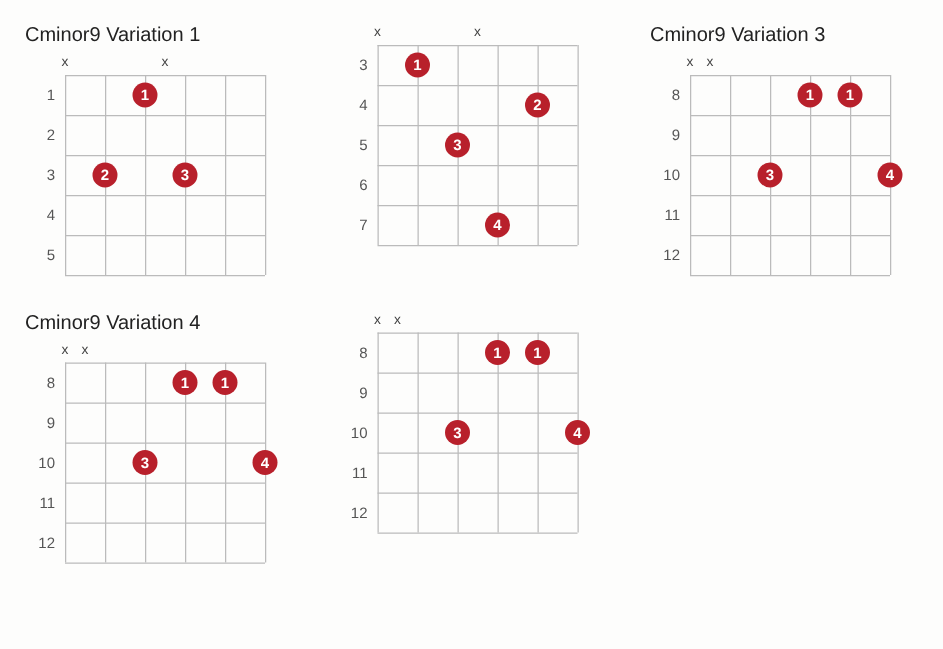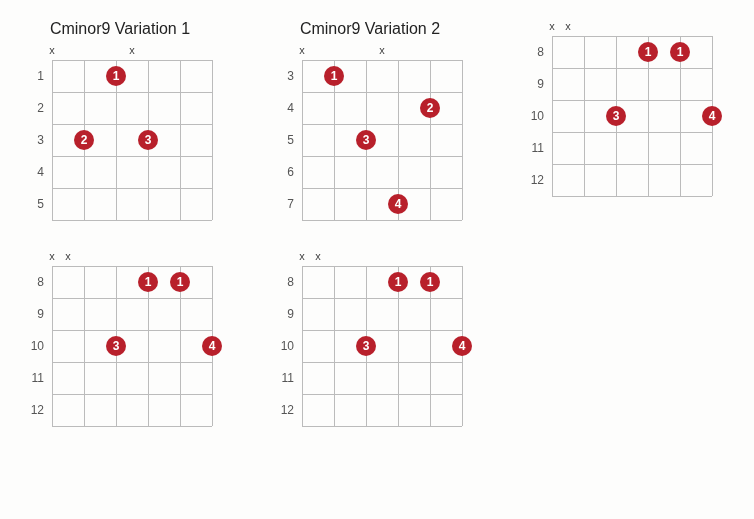--- a/index.html
+++ b/index.html
@@ -12,21 +12,21 @@
   }
   .grid-container {
     display: flex;
     flex-wrap: wrap;
     gap: 30px 50px;
   }
   .chord-diagram {
     width: 200px;
   }
   .chord-title {
-    text-align: center;
+    text-align: left;
     font-size: 16px;
     font-weight: 500;
     margin-bottom: 6px;
     color: #222;
     font-family: "Segoe UI", Arial, sans-serif;
   }
   .diagram-body {
     position: relative;
   }
   .mute-row {
@@ -130,21 +130,20 @@
             <div class="string-line" style="left: 128px;"></div>
             <div class="string-line" style="left: 160px;"></div>
             <div class="dot" style="left: 64px; top: 16px;">1</div>
             <div class="dot" style="left: 32px; top: 80px;">2</div>
             <div class="dot" style="left: 96px; top: 80px;">3</div>
           </div>
         </div>
       </div>
     </div>
     <div class="chord-diagram">
-      <div class="chord-title">Cminor9 Variation 2</div>
       <div class="diagram-body">
         <div class="mute-row">
           <div class="mute-cell" style="width: 32px;">x</div>
           <div class="mute-cell" style="width: 32px;"></div>
           <div class="mute-cell" style="width: 32px;"></div>
           <div class="mute-cell" style="width: 32px;"></div>
           <div class="mute-cell" style="width: 32px;"></div>
           <div class="mute-cell" style="width: 32px;">x</div>
         </div>
         <div class="fret-area">
@@ -170,20 +169,21 @@
             <div class="string-line" style="left: 160px;"></div>
             <div class="dot" style="left: 32px; top: 16px;">1</div>
             <div class="dot" style="left: 128px; top: 48px;">2</div>
             <div class="dot" style="left: 64px; top: 80px;">3</div>
             <div class="dot" style="left: 96px; top: 144px;">4</div>
           </div>
         </div>
       </div>
     </div>
     <div class="chord-diagram">
+      <div class="chord-title">Cminor9 Variation 3</div>
       <div class="diagram-body">
         <div class="mute-row">
           <div class="mute-cell" style="width: 32px;">x</div>
           <div class="mute-cell" style="width: 32px;">x</div>
           <div class="mute-cell" style="width: 32px;"></div>
           <div class="mute-cell" style="width: 32px;"></div>
           <div class="mute-cell" style="width: 32px;"></div>
           <div class="mute-cell" style="width: 32px;"></div>
         </div>
         <div class="fret-area">
@@ -209,20 +209,21 @@
             <div class="string-line" style="left: 160px;"></div>
             <div class="dot" style="left: 96px; top: 16px;">1</div>
             <div class="dot" style="left: 128px; top: 16px;">1</div>
             <div class="dot" style="left: 64px; top: 80px;">3</div>
             <div class="dot" style="left: 160px; top: 80px;">4</div>
           </div>
         </div>
       </div>
     </div>
     <div class="chord-diagram">
+      <div class="chord-title">Cminor9 Variation 4</div>
       <div class="diagram-body">
         <div class="mute-row">
           <div class="mute-cell" style="width: 32px;">x</div>
           <div class="mute-cell" style="width: 32px;">x</div>
           <div class="mute-cell" style="width: 32px;"></div>
           <div class="mute-cell" style="width: 32px;"></div>
           <div class="mute-cell" style="width: 32px;"></div>
           <div class="mute-cell" style="width: 32px;"></div>
         </div>
         <div class="fret-area">

